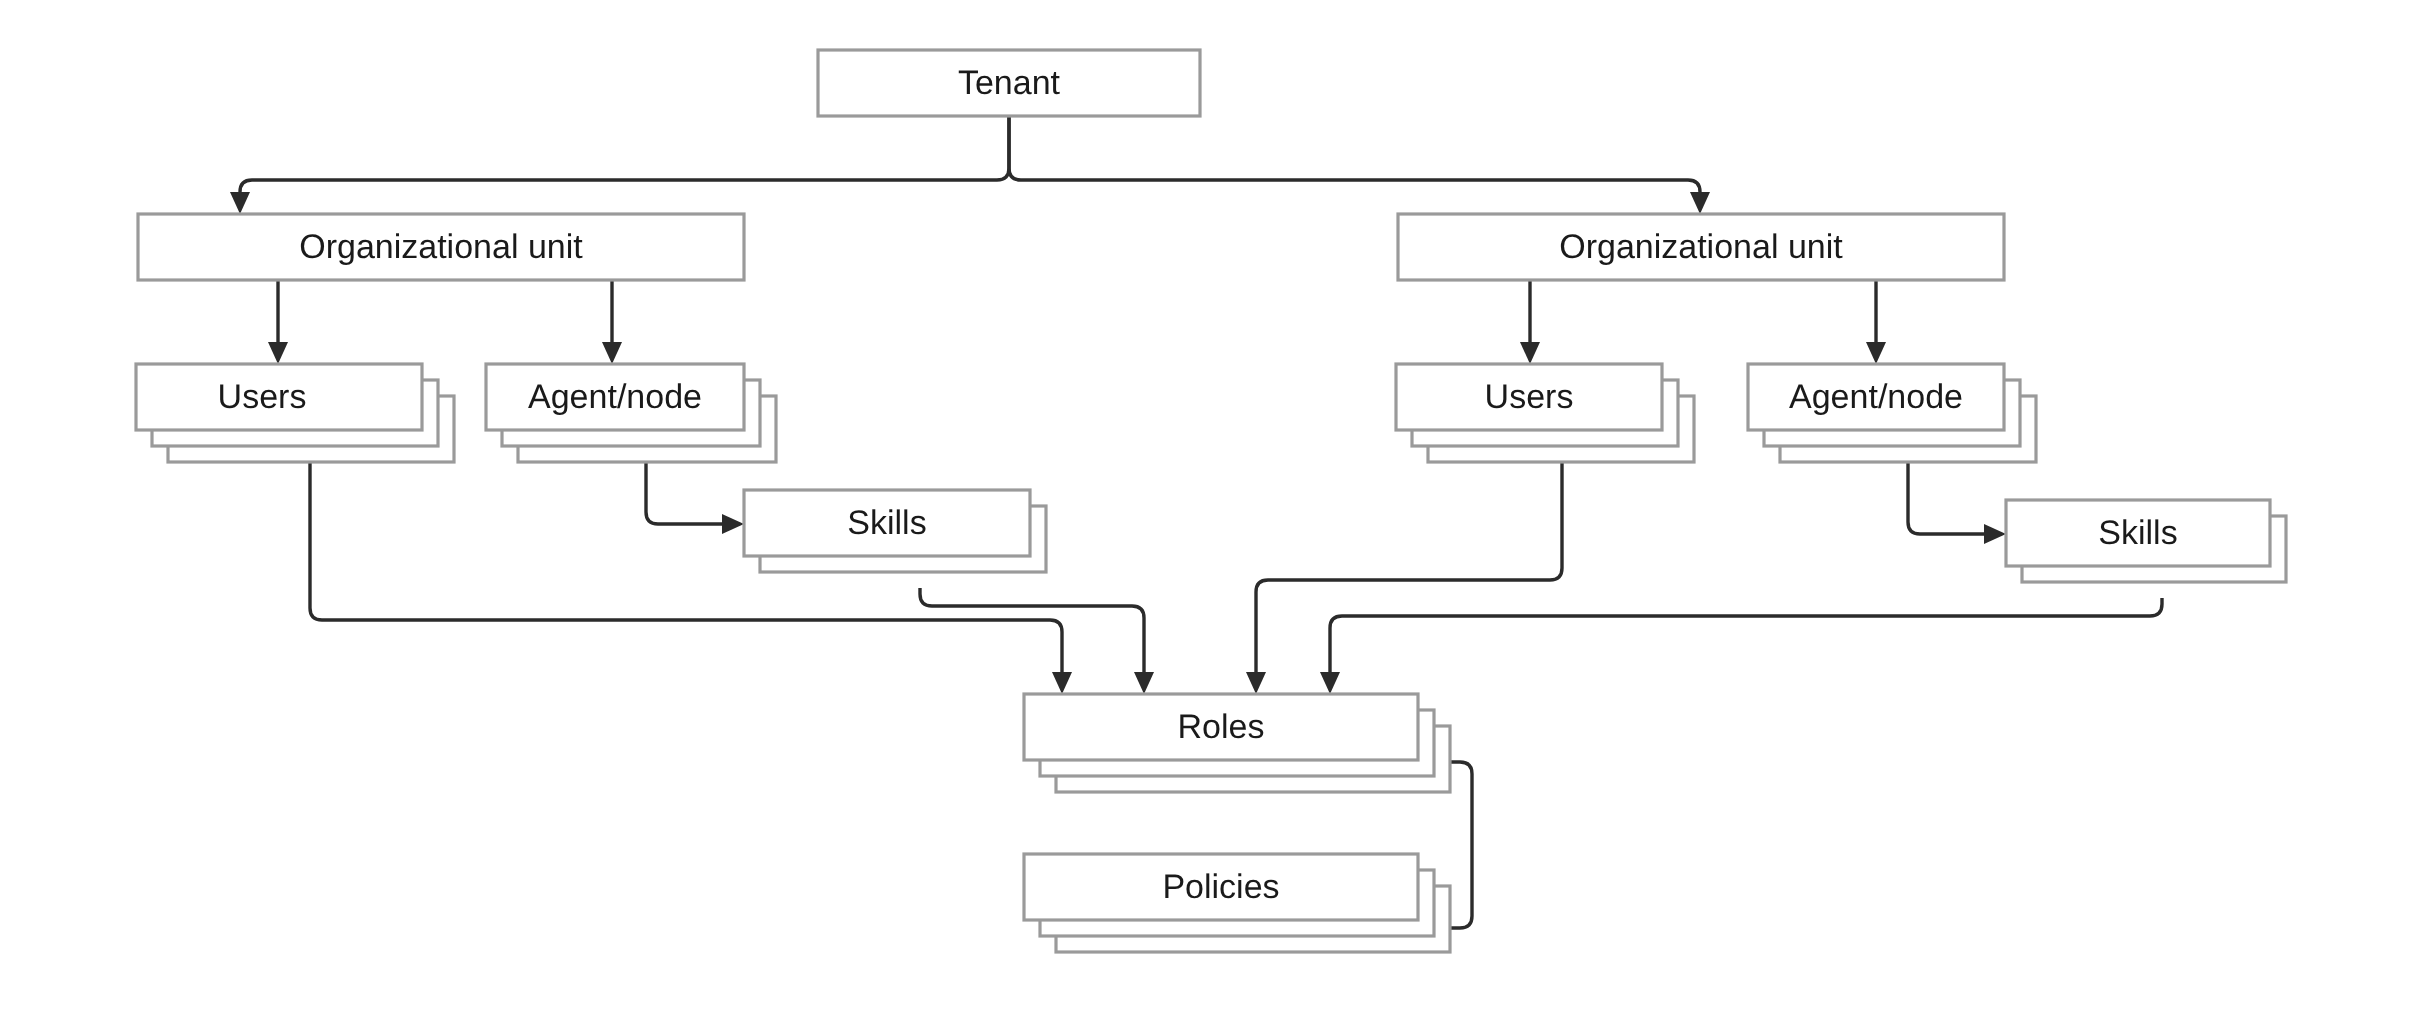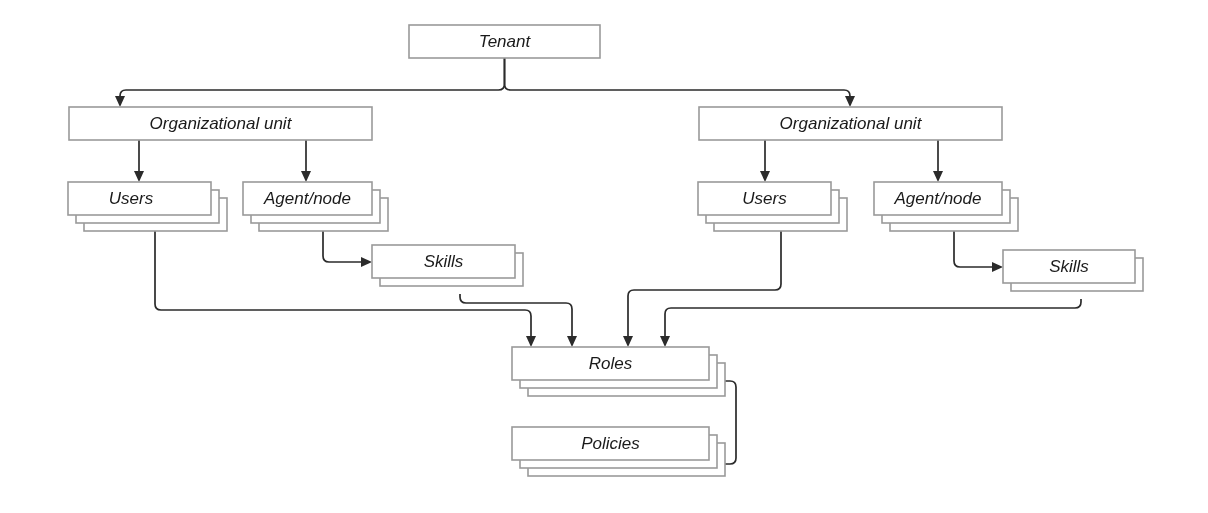--- a/index.html
+++ b/index.html
@@ -10,21 +10,20 @@
   body {
     width: 1208px;
     height: 513px;
     font-family: "Liberation Sans", sans-serif;
     overflow: hidden;
   }
   #diagram-root {
     position: relative;
     width: 1208px;
     height: 513px;
-    font-style: italic;
   }
   svg#diagram-svg {
     display: block;
     width: 1208px;
     height: 513px;
   }
   .node-rect {
     fill: #ffffff;
     stroke: #9a9a9a;
     stroke-width: 1.6;

